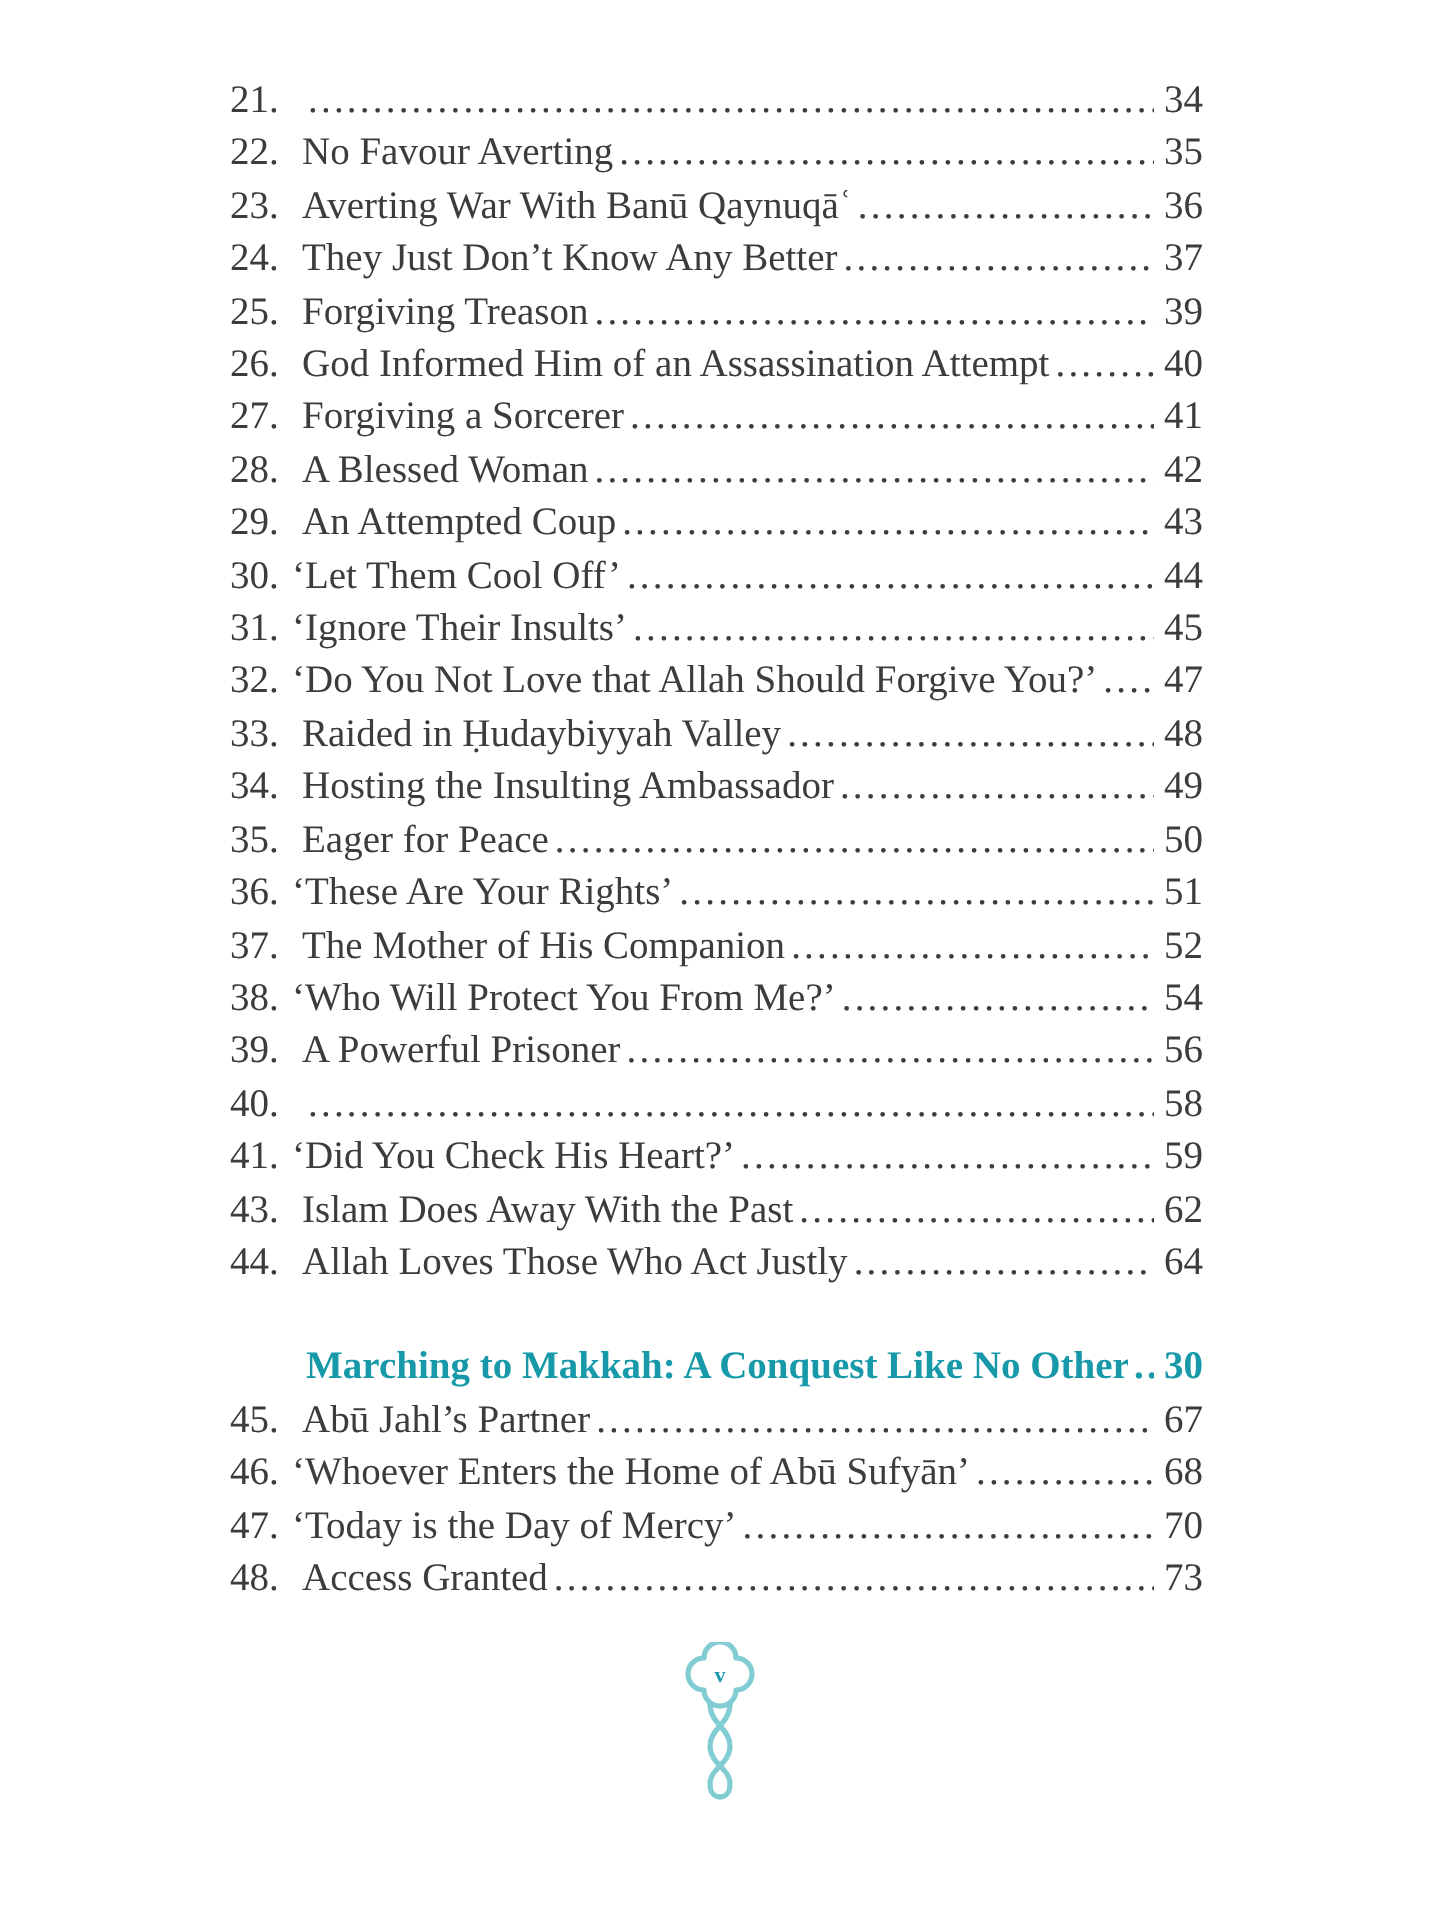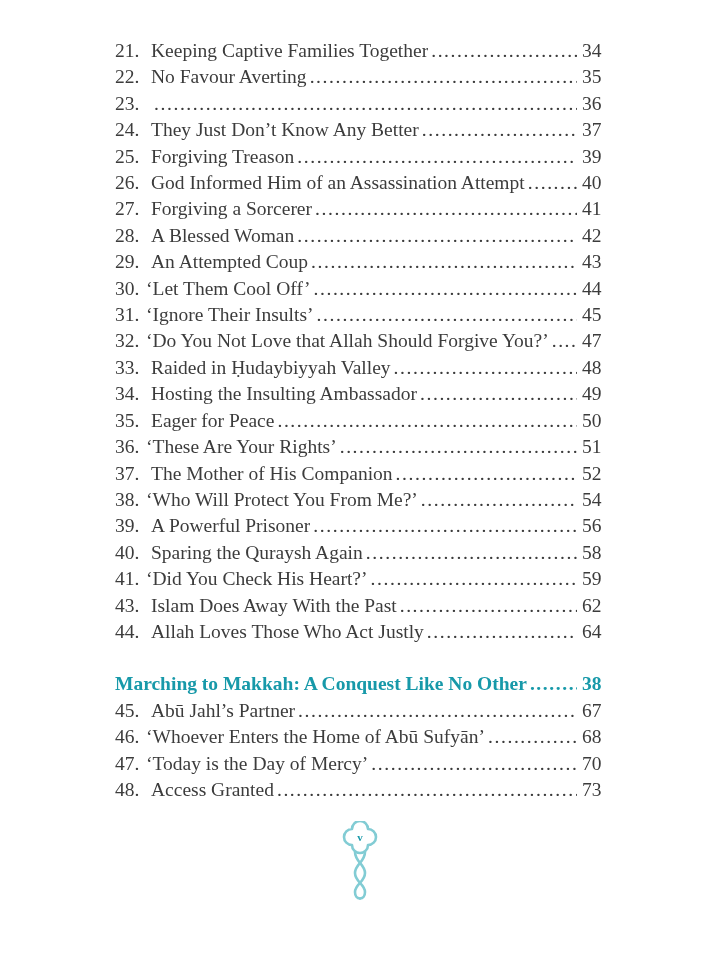--- a/index.html
+++ b/index.html
@@ -49,21 +49,21 @@
   .pagenum{
     flex:0 0 auto;
     min-width:22px;
     text-align:left;
   }
   .section-row{
     font-weight:bold;
     color:var(--accent);
     margin-top:26px;
   }
-  .section-row .title{flex:0 1 auto;}
+  .section-row .title{flex:0 1 auto;margin-left:38px;}
   footer{
     margin-top:18px;
     text-align:center;
   }
   .ornament-svg{
     display:block;
     margin:0 auto;
     color:var(--ornament);
   }
   .ornament-svg text{
@@ -75,32 +75,32 @@
 </style>
 </head>
 <body>
 
 <div class="page">
   <main>
 
     <ol id="toc-list-1">
         <li class="toc-row">
     <span class="num">21.</span>
-    <span class="title">Keeping Captive Families Together</span>
     <span class="leader"></span>
     <span class="pagenum">34</span>
   </li>
         <li class="toc-row">
     <span class="num">22.</span>
     <span class="title">No Favour Averting</span>
     <span class="leader"></span>
     <span class="pagenum">35</span>
   </li>
         <li class="toc-row">
     <span class="num">23.</span>
+    <span class="title">Averting War With Banū Qaynuqāʿ</span>
     <span class="leader"></span>
     <span class="pagenum">36</span>
   </li>
         <li class="toc-row">
     <span class="num">24.</span>
     <span class="title">They Just Don’t Know Any Better</span>
     <span class="leader"></span>
     <span class="pagenum">37</span>
   </li>
         <li class="toc-row">
@@ -188,21 +188,20 @@
     <span class="pagenum">54</span>
   </li>
         <li class="toc-row">
     <span class="num">39.</span>
     <span class="title">A Powerful Prisoner</span>
     <span class="leader"></span>
     <span class="pagenum">56</span>
   </li>
         <li class="toc-row">
     <span class="num">40.</span>
-    <span class="title">Sparing the Quraysh Again</span>
     <span class="leader"></span>
     <span class="pagenum">58</span>
   </li>
         <li class="toc-row">
     <span class="num">41.</span>
     <span class="title hang">‘Did You Check His Heart?’</span>
     <span class="leader"></span>
     <span class="pagenum">59</span>
   </li>
         <li class="toc-row">
@@ -215,21 +214,21 @@
     <span class="num">44.</span>
     <span class="title">Allah Loves Those Who Act Justly</span>
     <span class="leader"></span>
     <span class="pagenum">64</span>
   </li>
       </ol>
 
     <div class="toc-row section-row">
       <span class="title">Marching to Makkah: A Conquest Like No Other</span>
       <span class="leader"></span>
-      <span class="pagenum">38</span>
+      <span class="pagenum">30</span>
     </div>
 
     <ol id="toc-list-2">
         <li class="toc-row">
     <span class="num">45.</span>
     <span class="title">Abū Jahl’s Partner</span>
     <span class="leader"></span>
     <span class="pagenum">67</span>
   </li>
         <li class="toc-row">

